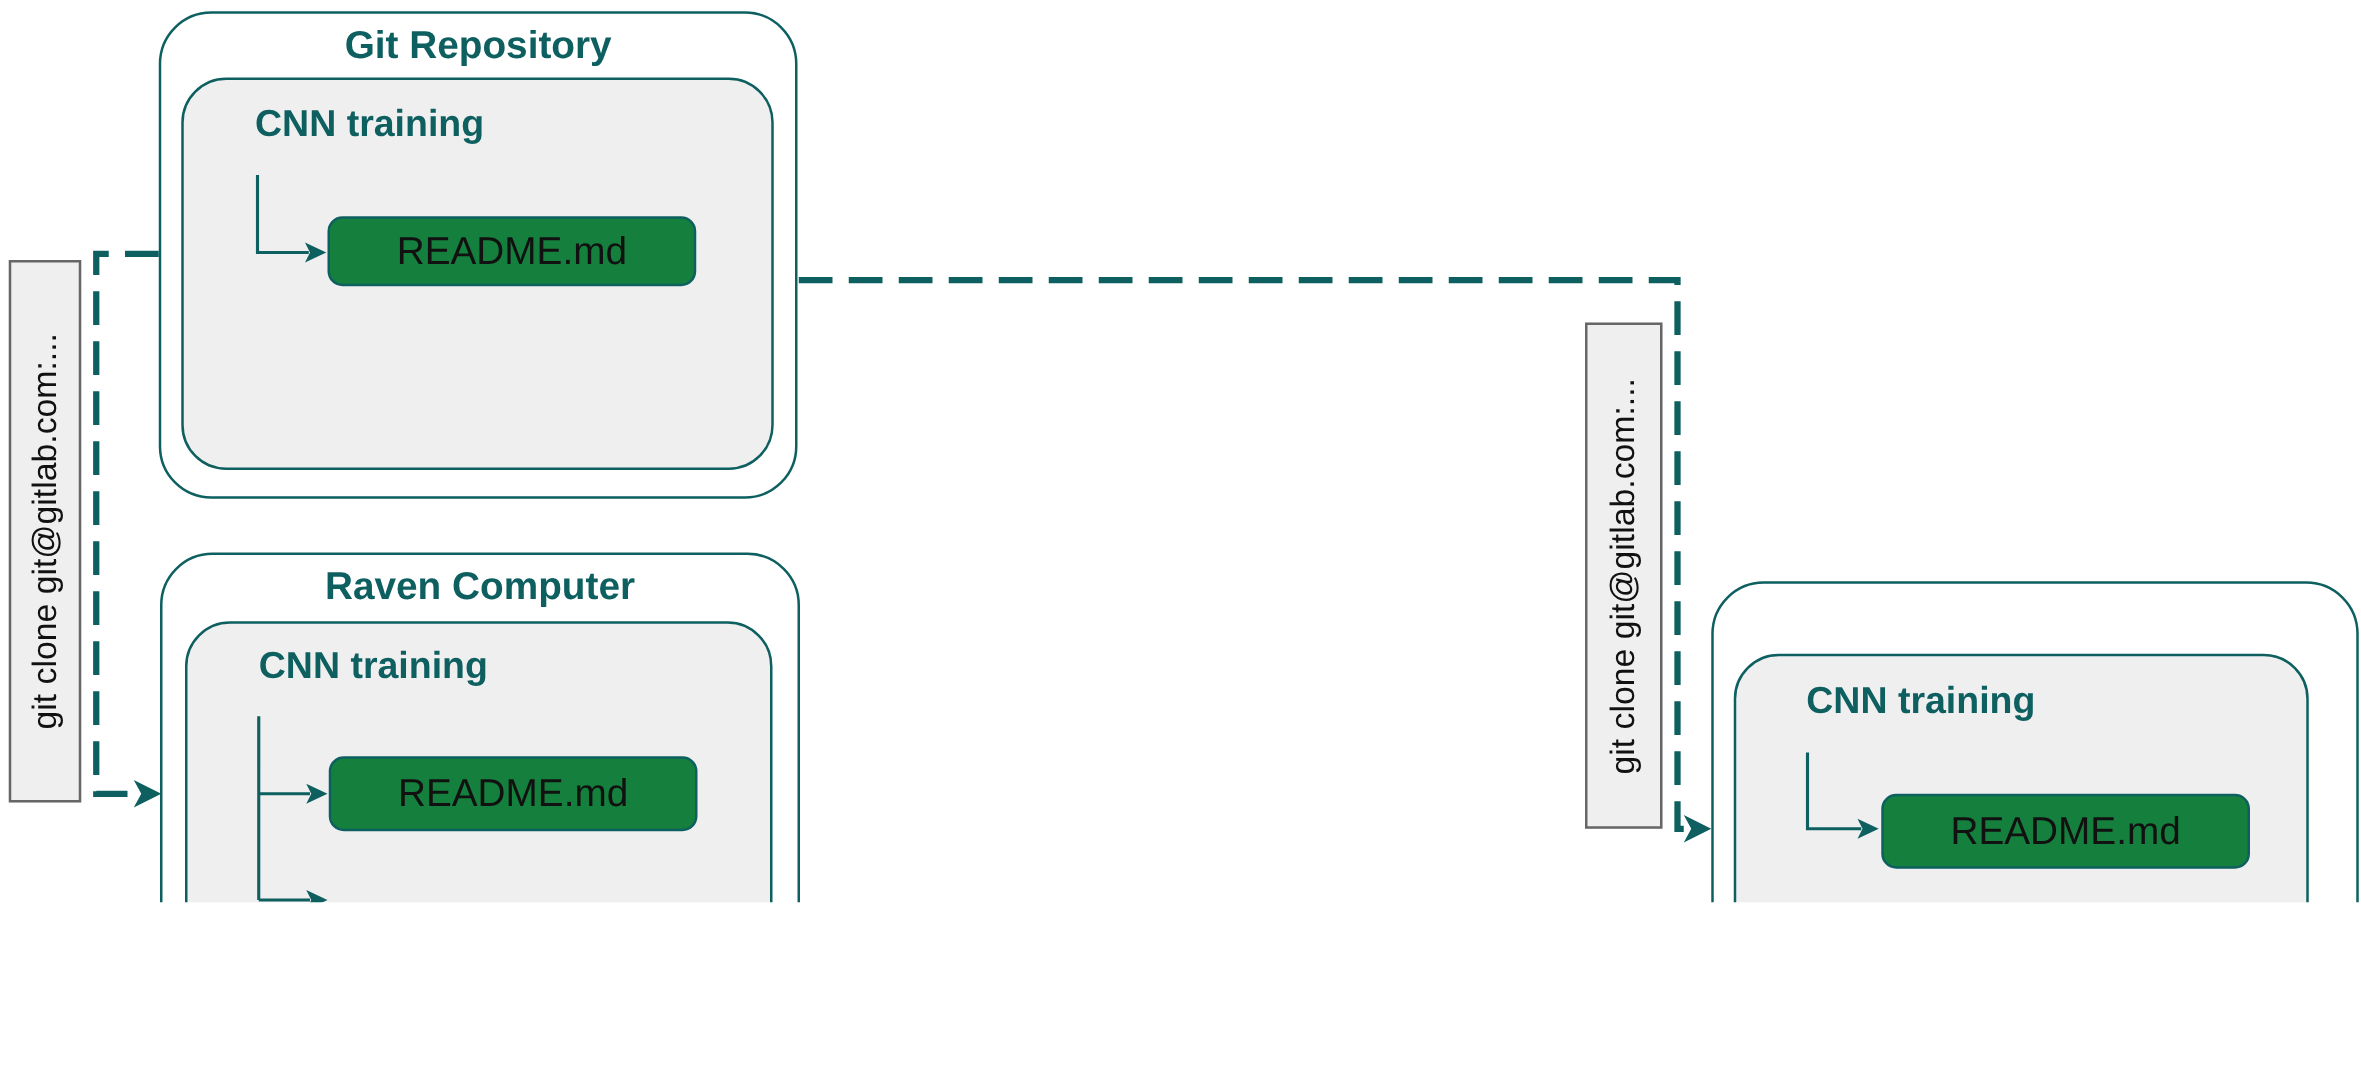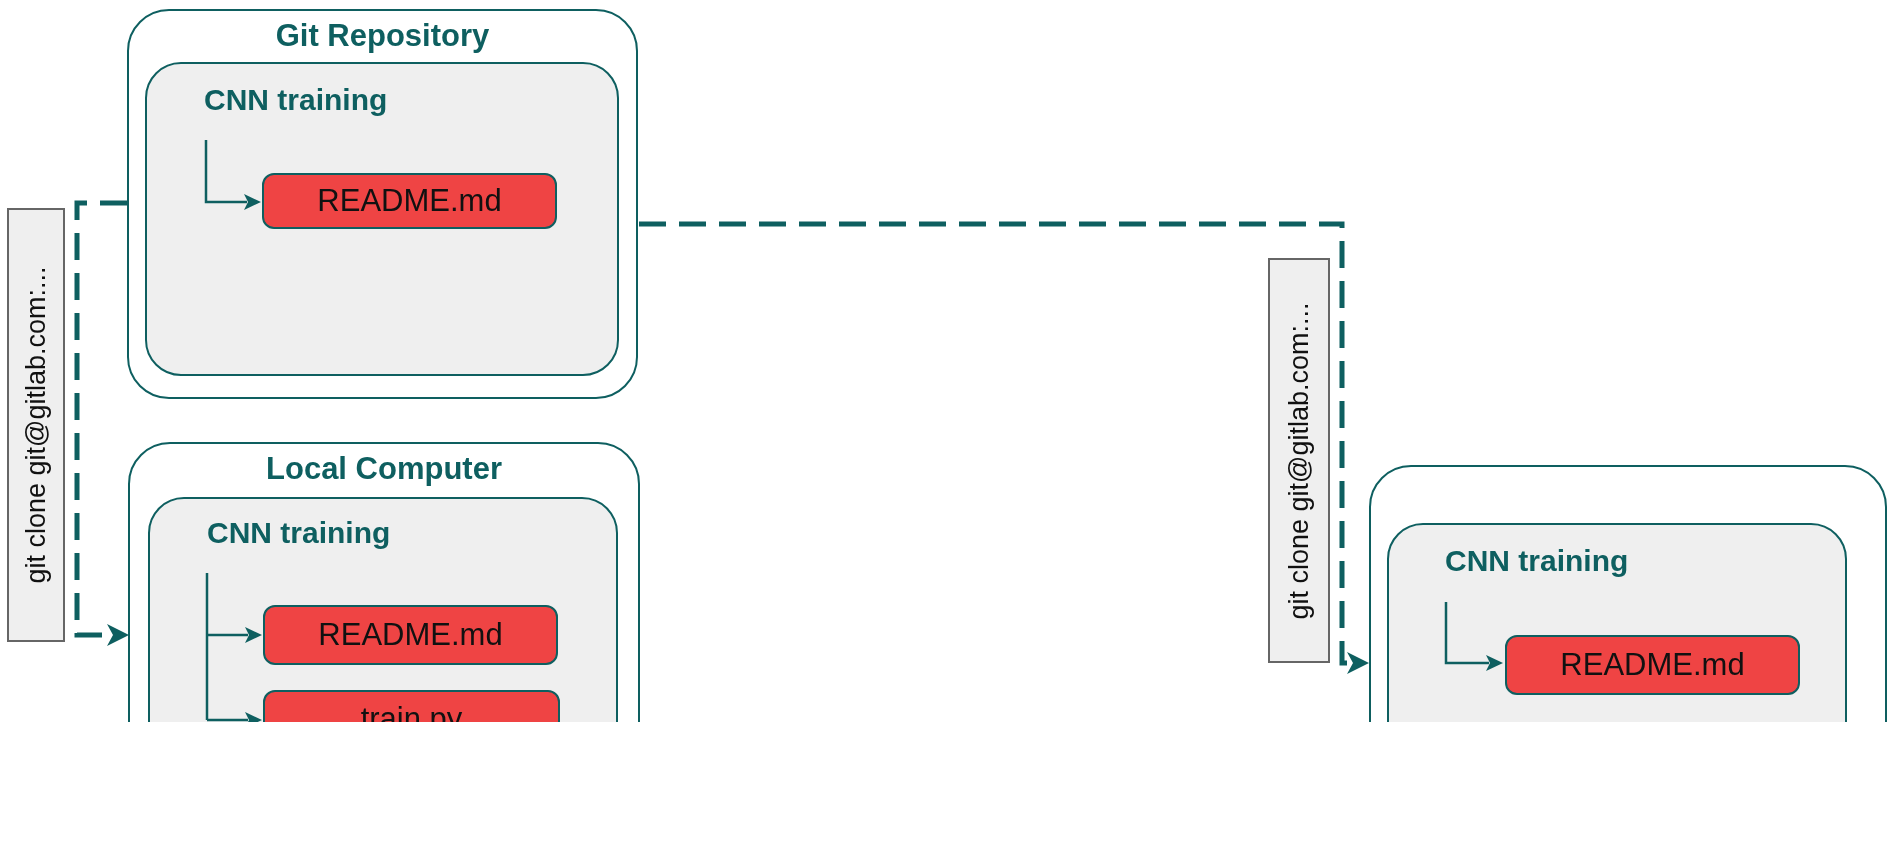--- a/index.html
+++ b/index.html
@@ -40,21 +40,21 @@
     position: absolute;
     color: #0e5f60;
     font-weight: bold;
     font-size: 30px;
     z-index: 3;
     white-space: nowrap;
     margin-left: 24px;
   }
   .file-box {
     position: absolute;
-    background: #ef4444;
+    background: #15803d;
     border: 2px solid #0e5f60;
     border-radius: 12px;
     box-sizing: border-box;
     display: flex;
     align-items: center;
     justify-content: center;
     font-size: 31px;
     color: #111111;
     z-index: 3;
     white-space: nowrap;
@@ -91,28 +91,25 @@
 
   <div class="outer-box" style="left:127px; top:9px; width:511px; height:390px;"></div>
   <div class="container-title" style="left:127px; top:18px; width:511px;">Git Repository</div>
   <div class="inner-box" style="left:145px; top:62px; width:474px; height:314px;"></div>
   <div class="folder-label" style="left:180px; top:83px;">CNN training</div>
   <div class="file-box" style="left:262px; top:173px; width:295px; height:56px;">
     <span>README.md</span>
   </div>
 
   <div class="outer-box" style="left:128px; top:442px; width:512px; height:391px;"></div>
-  <div class="container-title" style="left:128px; top:451px; width:512px;">Local Computer</div>
+  <div class="container-title" style="left:128px; top:451px; width:512px;">Raven Computer</div>
   <div class="inner-box" style="left:148px; top:497px; width:470px; height:320px;"></div>
   <div class="folder-label" style="left:183px; top:516px;">CNN training</div>
   <div class="file-box" style="left:263px; top:605px; width:295px; height:60px;">
     <span>README.md</span>
-  </div>
-  <div class="file-box" style="left:263px; top:690px; width:297px; height:58px;">
-    <span>train.py</span>
   </div>
 
   <div class="outer-box" style="left:1369px; top:465px; width:518px; height:397px;"></div>
   <div class="inner-box" style="left:1387px; top:523px; width:460px; height:322px;"></div>
   <div class="folder-label" style="left:1421px; top:544px;">CNN training</div>
   <div class="file-box" style="left:1505px; top:635px; width:295px; height:60px;">
     <span>README.md</span>
   </div>
 
   <div class="edge-label-box" style="left:7px; top:208px; width:58px; height:434px;">

